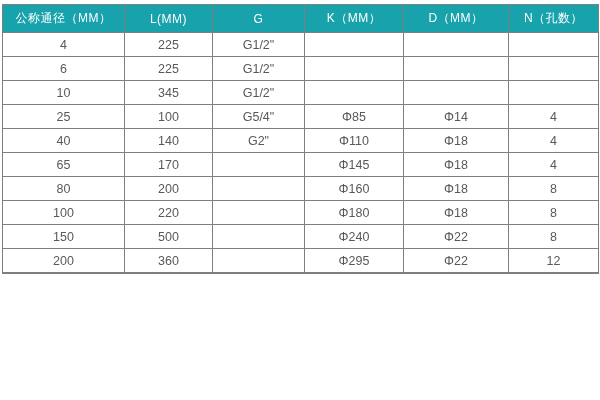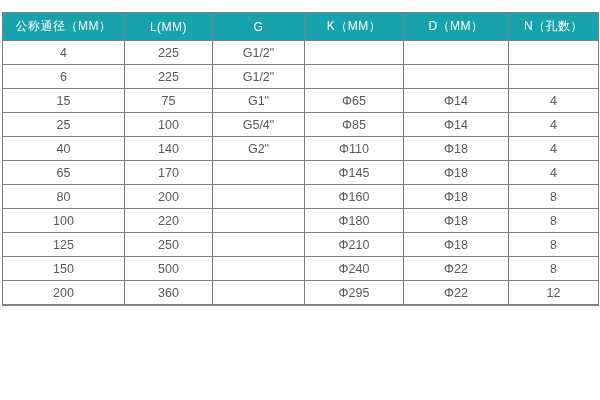--- a/index.html
+++ b/index.html
@@ -5,21 +5,21 @@
   html, body {
     margin: 0;
     padding: 0;
     background: #ffffff;
     width: 600px;
     height: 400px;
     overflow: hidden;
     font-family: "Liberation Sans", "DejaVu Sans", sans-serif;
   }
   .table-wrap {
-    padding: 12px 2px 0 2px;
+    padding: 4px 2px 0 2px;
     box-sizing: border-box;
     width: 600px;
   }
   table.spec-table {
     border-collapse: collapse;
     width: 596px;
     table-layout: fixed;
     border: 1px solid var(--border-color, #7f7f7f);
     border-bottom-width: 2px;
   }
@@ -88,26 +88,26 @@
         </tr>
         <tr>
           <td>6</td>
           <td>225</td>
           <td>G1/2"</td>
           <td></td>
           <td></td>
           <td></td>
         </tr>
         <tr>
-          <td>15</td>
-          <td>75</td>
-          <td>G1"</td>
-          <td>Φ65</td>
-          <td>Φ14</td>
-          <td>4</td>
+          <td>10</td>
+          <td>345</td>
+          <td>G1/2"</td>
+          <td></td>
+          <td></td>
+          <td></td>
         </tr>
         <tr>
           <td>25</td>
           <td>100</td>
           <td>G5/4"</td>
           <td>Φ85</td>
           <td>Φ14</td>
           <td>4</td>
         </tr>
         <tr>
@@ -136,28 +136,20 @@
         </tr>
         <tr>
           <td>100</td>
           <td>220</td>
           <td></td>
           <td>Φ180</td>
           <td>Φ18</td>
           <td>8</td>
         </tr>
         <tr>
-          <td>125</td>
-          <td>250</td>
-          <td></td>
-          <td>Φ210</td>
-          <td>Φ18</td>
-          <td>8</td>
-        </tr>
-        <tr>
           <td>150</td>
           <td>500</td>
           <td></td>
           <td>Φ240</td>
           <td>Φ22</td>
           <td>8</td>
         </tr>
         <tr>
           <td>200</td>
           <td>360</td>

